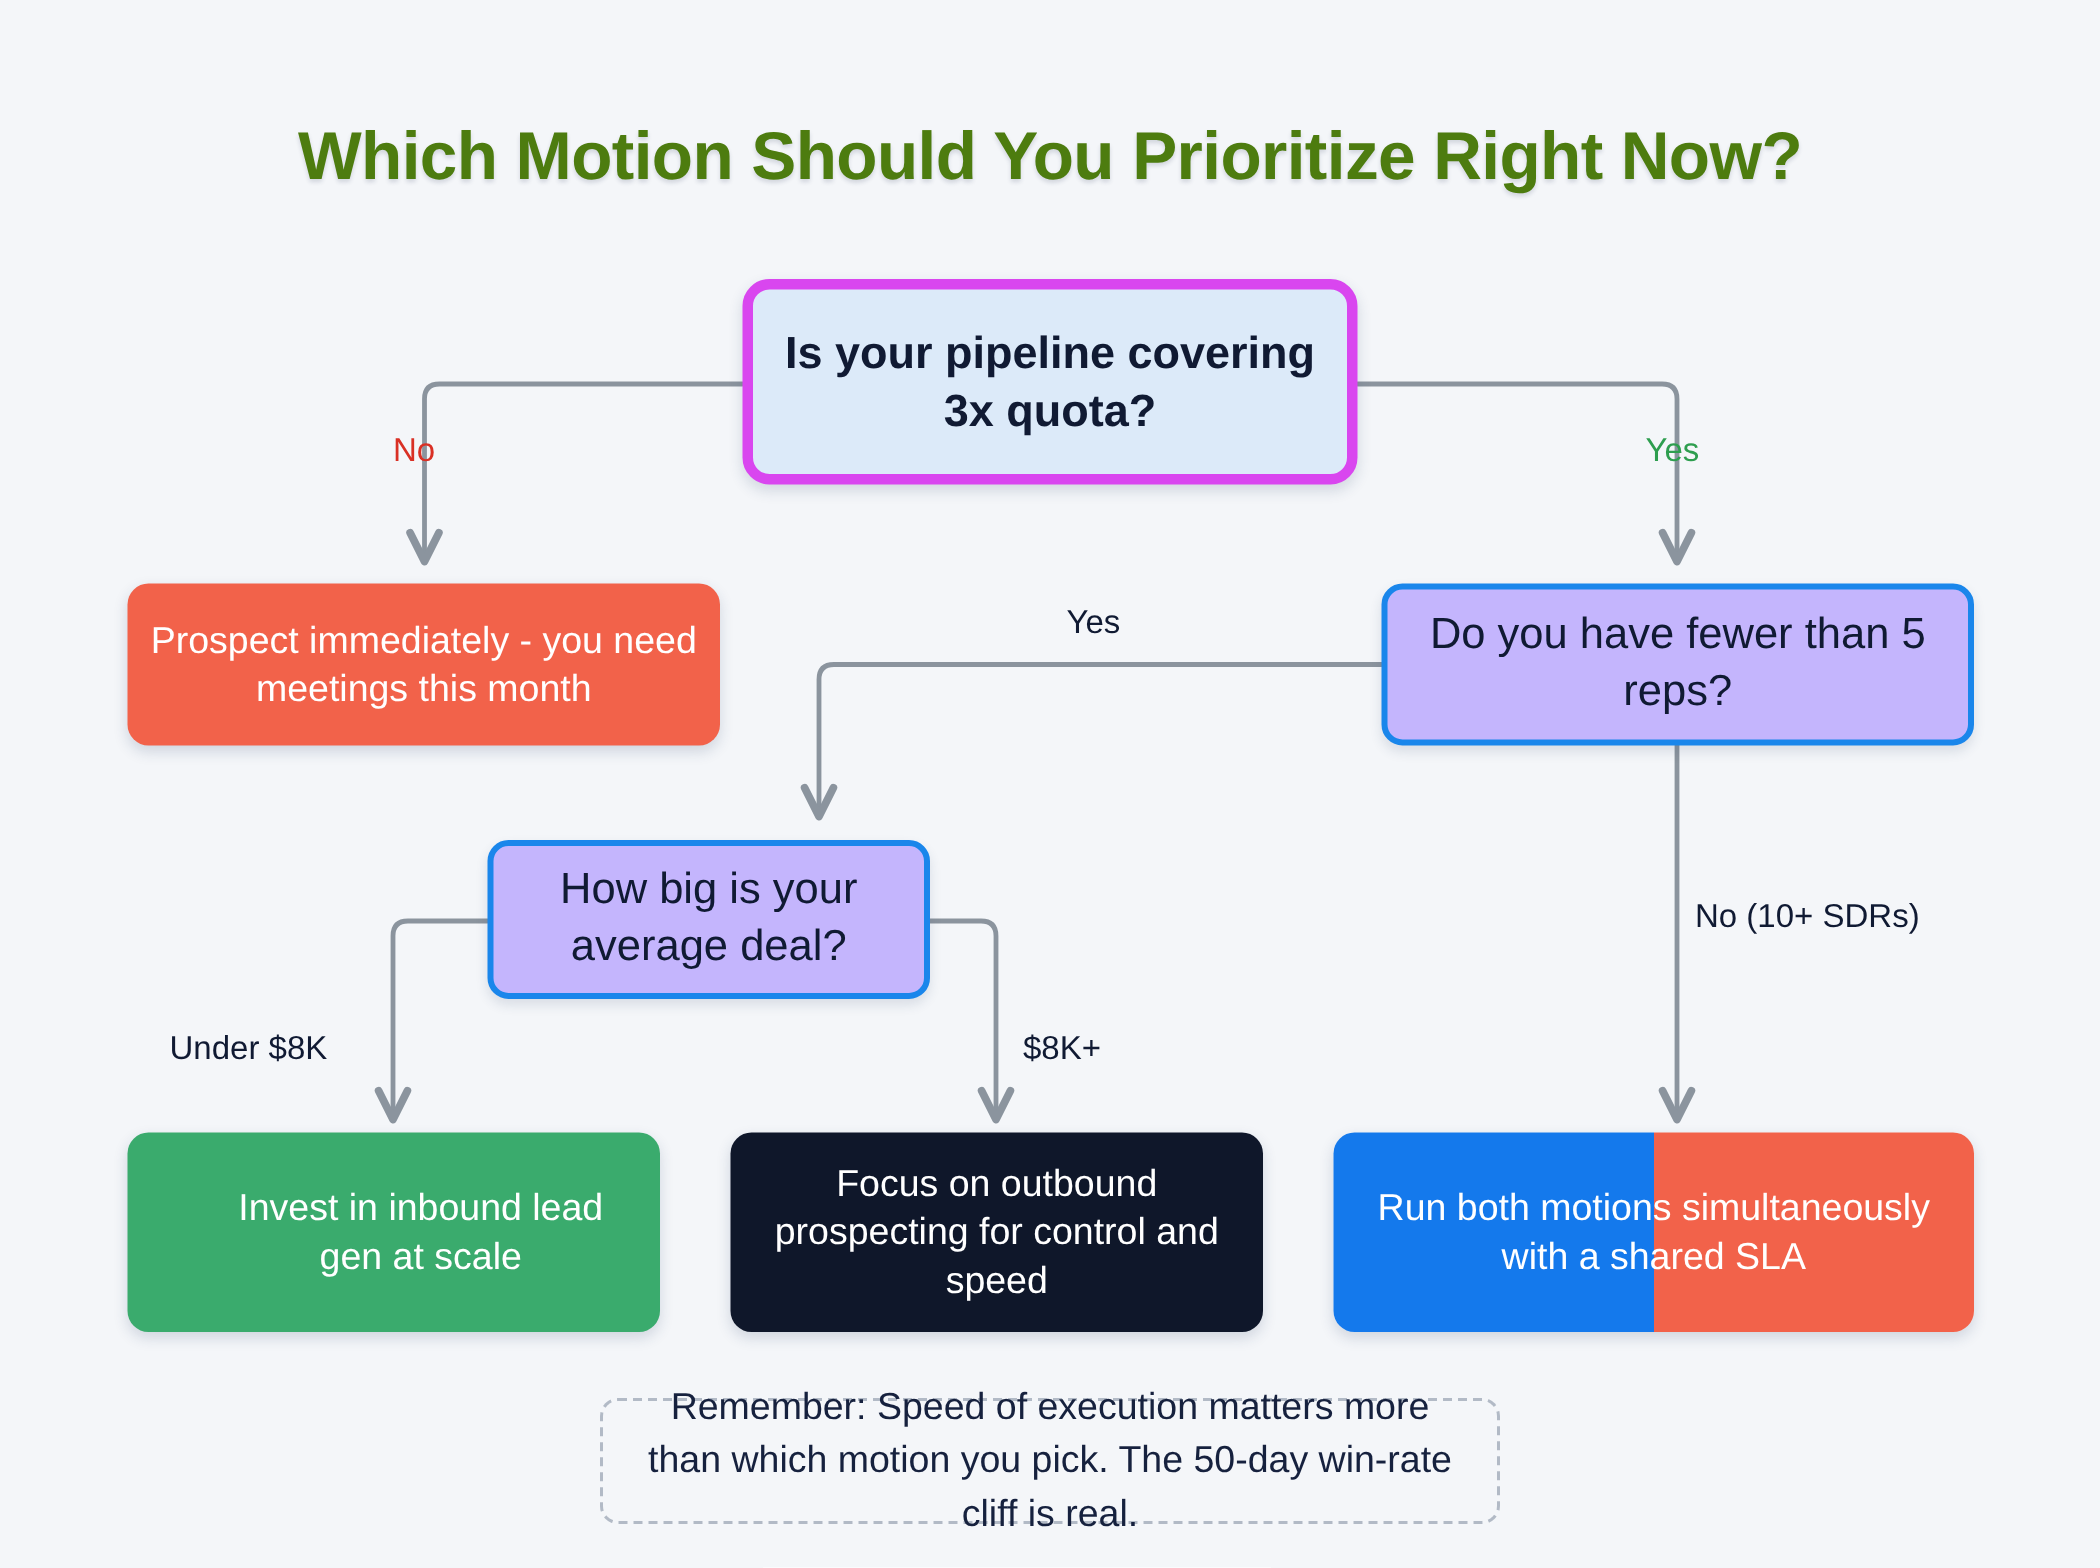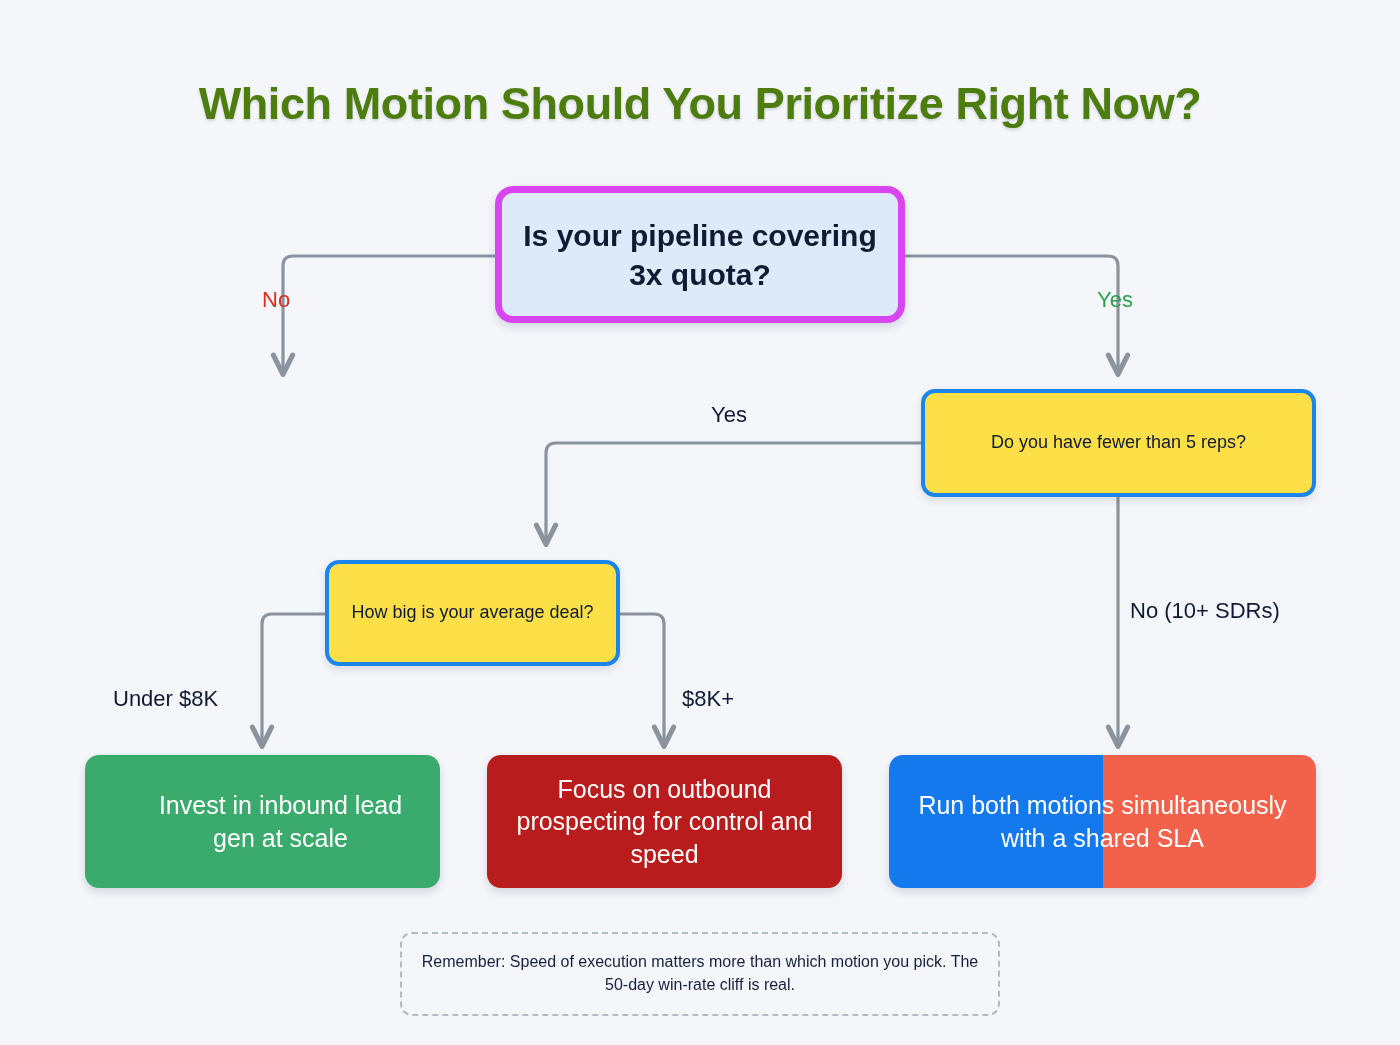--- a/index.html
+++ b/index.html
@@ -57,37 +57,37 @@
     background: #dceaf9;
     border: 7px solid #d946ef;
     border-radius: 18px;
     color: #101a33;
     font-size: 30px;
     font-weight: bold;
     box-shadow: 0 4px 9px rgba(35,60,100,0.16);
   }
   
   .node-decision {
-    background: #fde047;
+    background: #c4b5fd;
     border: 4px solid #1a86eb;
     color: #101a33;
-    font-size: 18px;
+    font-size: 29px;
     font-weight: normal;
     box-shadow: 0 4px 8px rgba(35,60,100,0.13);
   }
   
   .node-outcome {
     color: #ffffff;
     font-size: 25px;
     border: none;
     box-shadow: 0 4px 9px rgba(35,60,100,0.17);
   }
   .fill-red   { background: #f2624a; }
   .fill-green { background: #3aab6d; padding-left: 36px; }
-  .fill-blue  { background: #b91c1c; }
+  .fill-blue  { background: #0f172a; }
   
   .fill-split {
     background: linear-gradient(to right, #1479ec 0%, #1479ec 50%, #f2624a 50%, #f2624a 100%);
   }
 
   
   .edge-label {
     position: absolute;
     white-space: nowrap;
     font-size: 22px;
@@ -104,21 +104,21 @@
     top: 932px;
     width: 600px;
     height: 84px;
     box-sizing: border-box;
     border: 2px dashed #b2bac6;
     border-radius: 12px;
     display: flex;
     align-items: center;
     justify-content: center;
     text-align: center;
-    font-size: 16px;
+    font-size: 25px;
     color: #16213e;
     line-height: 1.42;
     padding: 0 18px;
     z-index: 3;
   }
 </style>
 </head>
 <body>
 
 <div id="canvas">
@@ -144,20 +144,23 @@
       <path d="M325,614 L272,614 Q262,614 262,624 L262,747" marker-end="url(#arrow)"></path>
 
       <path d="M620,614 L654,614 Q664,614 664,624 L664,747" marker-end="url(#arrow)"></path>
     </g>
   </svg>
 
   <div class="node node-root" style="left:495px; top:186px; width:410px; height:137px;">
     <span class="label">Is your pipeline covering 3x quota?</span>
   </div>
 
+  <div class="node node-outcome fill-red" style="left:85px; top:389px; width:395px; height:108px;">
+    <span class="label">Prospect immediately - you need meetings this month</span>
+  </div>
 
   <div class="node node-decision" style="left:921px; top:389px; width:395px; height:108px;">
     <span class="label">Do you have fewer than 5 reps?</span>
   </div>
 
   <div class="node node-decision" style="left:325px; top:560px; width:295px; height:106px;">
     <span class="label">How big is your average deal?</span>
   </div>
 
   <div class="node node-outcome fill-green" style="left:85px; top:755px; width:355px; height:133px;">

